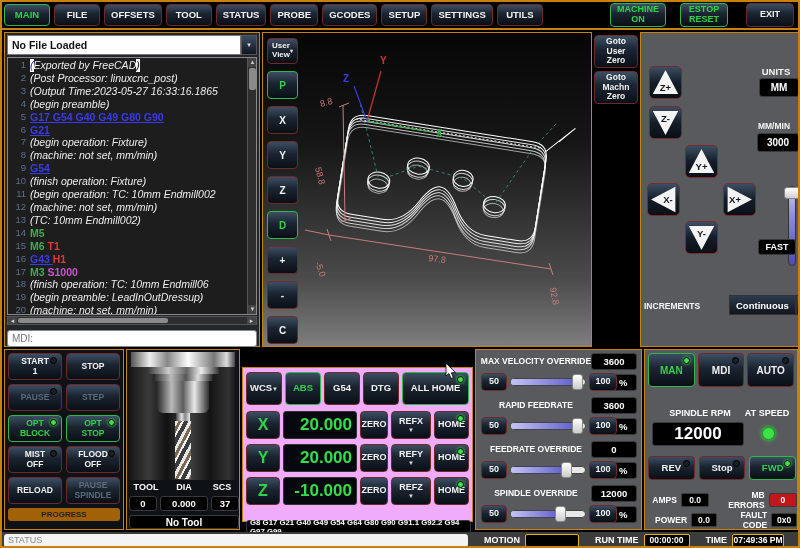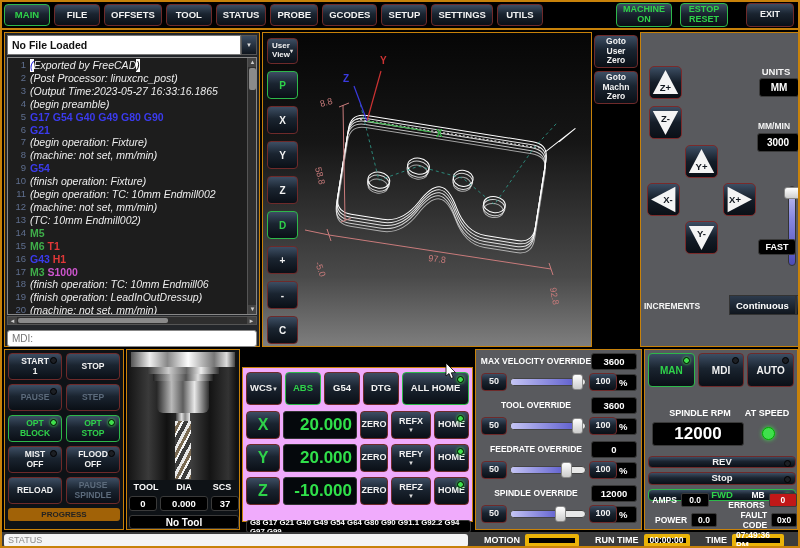--- a/index.html
+++ b/index.html
@@ -30,21 +30,21 @@
   .fileselrow{display:flex;height:20px;}
   .filesel{flex:1;background:#fff;color:#111;font-weight:bold;font-size:10.5px;display:flex;
            align-items:center;padding:0 4px;border:1px solid #777;}
   .fselbtn{width:16px;background:linear-gradient(180deg,#3d4e63,#10161e);border:1px solid #555;
            display:flex;align-items:center;justify-content:center;}
   .codewrap{position:relative;margin-top:2px;height:258px;background:#1d1d1d;border:1px solid #888;
             overflow:hidden;font-family:"DejaVu Sans Mono",monospace;font-size:10.5px;line-height:12.9px;}
   .gline{white-space:pre;display:flex;}
   .ln{width:17px;text-align:right;color:#5f6f8f;margin-right:4px;flex:0 0 auto;font-size:9.5px;}
   .c{color:#ececec;font-style:italic;}
-  .g{color:#3b3bee;font-weight:bold;}
+  .g{color:#3b3bee;font-weight:bold;text-decoration:underline;}
   .m{color:#3fae4a;font-weight:bold;}
   .r{color:#e03838;font-weight:bold;}
   .s{color:#cc55cc;font-weight:bold;}
   .selb{background:#fff;color:#2a2ae0;font-style:italic;}
   .selw{background:#fff;color:#111;font-style:italic;}
   .vsb{position:absolute;right:0;top:0;width:9px;height:100%;background:#2e2e2e;border-left:1px solid #555;}
   .vsb .thumb{position:absolute;top:10px;left:1px;width:7px;height:22px;background:#8a8a8a;border-radius:2px;}
   .vsb .ar{position:absolute;left:0;width:9px;height:9px;background:#444;color:#ccc;font-size:6px;
            display:flex;align-items:center;justify-content:center;}
   .hsb{position:relative;height:9px;background:#2e2e2e;border:1px solid #555;margin-top:1px;}
@@ -135,34 +135,34 @@
   .hhandle{position:absolute;top:-5px;width:11px;height:16px;background:linear-gradient(180deg,#fff,#ccc);border:1px solid #888;border-radius:3px;}
   
   .mode{left:642px;top:347px;width:154px;height:181px;background:#595a5e;padding:3px;}
   .moderow{display:flex;gap:3px;height:34px;}
   .moderow .btn{flex:1;font-size:10px;}
   .sprlabel{position:absolute;left:10px;top:58px;width:90px;text-align:center;color:#fff;font-weight:bold;font-size:9px;}
   .atslabel{position:absolute;right:4px;top:58px;width:52px;text-align:center;color:#fff;font-weight:bold;font-size:9px;}
   .rpmbox{position:absolute;left:7px;top:72px;width:92px;height:24px;font-size:17px;}
   .atsled{position:absolute;right:22px;top:77px;width:13px;height:13px;border-radius:50%;
           background:#3fe04c;border:1px solid #0a0;box-shadow:0 0 4px #3fe04c;}
-  .spinrow{position:absolute;left:3px;top:106px;width:148px;display:flex;gap:4px;flex-direction:column;}
+  .spinrow{position:absolute;left:3px;top:106px;width:148px;display:flex;gap:4px;}
   .spinrow .btn{flex:1;height:24px;font-size:9.5px;}
   .statrow{position:absolute;width:150px;left:2px;display:flex;align-items:center;}
   .statlbl{color:#fff;font-weight:bold;font-size:8.5px;}
   .statbox{background:#000;border:1px solid #3a3a3a;border-radius:2px;color:#fff;font-weight:bold;
            font-size:8.5px;height:14px;display:flex;align-items:center;justify-content:center;}
   .statbox.alert{background:#c01818;}
   
   .statusbar{position:absolute;left:0;top:530px;width:796px;height:16px;background:#3c3c3c;
              display:flex;align-items:center;font-size:9px;}
   .statusfield{margin-left:2px;width:464px;height:13px;background:#f4f4f4;border-radius:3px;color:#888;
                display:flex;align-items:center;padding:0 4px;font-size:9px;}
   .sblabel{color:#fff;font-weight:bold;margin-left:16px;font-size:9px;}
-  .sbbox{background:#000;border:4px solid #eab308;border-radius:2px;color:#fff;font-weight:bold;height:13px;
+  .sbbox{background:#000;border:1px solid #eab308;border-radius:2px;color:#fff;font-weight:bold;height:13px;
          display:flex;align-items:center;justify-content:center;margin-left:5px;font-size:8.5px;}
   .cursor{position:absolute;left:443px;top:360px;z-index:50;}
 </style>
 </head>
 <body>
 
 <div class="app">
 
   <div class="menubar">
     <div id="menuTabs" style="display:flex;">
@@ -173,21 +173,21 @@
         <div class="btn">STATUS</div>
         <div class="btn">PROBE</div>
         <div class="btn">GCODES</div>
         <div class="btn">SETUP</div>
         <div class="btn">SETTINGS</div>
         <div class="btn">UTILS</div>
       </div>
     <div class="mspacer"></div>
     <div class="btn sys green greenb" style="height:24px;">MACHINE
 ON</div>
-    <div class="btn sys green greenb" style="height:24px;margin-left:4px;">ESTOP
+    <div class="btn sys green greenb" style="height:24px;margin-left:10px;">ESTOP
 RESET</div>
     <div class="btn sys" style="height:24px;margin-left:14px;margin-right:2px;">EXIT</div>
   </div>
 
   <div class="filepanel">
     <div class="fileselrow">
       <div class="filesel">No File Loaded</div>
       <div class="fselbtn">
           <span class="chev">▼</span>
         </div>
@@ -205,21 +205,21 @@
           <div class="gline"><span class="ln">9</span><span class="g">G54</span></div>
           <div class="gline"><span class="ln">10</span><span class="c">(finish operation: Fixture)</span></div>
           <div class="gline"><span class="ln">11</span><span class="c">(begin operation: TC: 10mm Endmill002</span></div>
           <div class="gline"><span class="ln">12</span><span class="c">(machine: not set, mm/min)</span></div>
           <div class="gline"><span class="ln">13</span><span class="c">(TC: 10mm Endmill002)</span></div>
           <div class="gline"><span class="ln">14</span><span class="m">M5</span></div>
           <div class="gline"><span class="ln">15</span><span class="m">M6 </span><span class="r">T1</span></div>
           <div class="gline"><span class="ln">16</span><span class="g">G43 </span><span class="r">H1</span></div>
           <div class="gline"><span class="ln">17</span><span class="m">M3 </span><span class="s">S1000</span></div>
           <div class="gline"><span class="ln">18</span><span class="c">(finish operation: TC: 10mm Endmill06</span></div>
-          <div class="gline"><span class="ln">19</span><span class="c">(finish operation: LeadInOutDressup)</span></div>
+          <div class="gline"><span class="ln">19</span><span class="c">(begin preamble: LeadInOutDressup)</span></div>
           <div class="gline"><span class="ln">20</span><span class="c">(machine: not set, mm/min)</span></div>
         </div>
       <div class="vsb">
         <div class="ar" style="top:0;">▲</div>
         <div class="thumb"></div>
         <div class="ar" style="bottom:0;">▼</div>
       </div>
     </div>
     <div class="hsb">
       <div class="ar" style="left:0;">◄</div>
@@ -434,21 +434,21 @@
         <div class="dispbox ovrval">3600</div>
         <div class="dispbox ovrpct">100 %</div>
         <div class="btn minmax" style="left: 3px;">50</div>
         <div class="btn minmax" style="left: 111px; width: 28px;">100</div>
         <div class="hslider">
           <div class="hfill" style="width: 90%;"></div>
           <div class="hhandle" style="left: calc(90% - 6px);"></div>
         </div>
       </div>
       <div class="ovrrow">
-        <div class="ovrlabel">TOOL OVERRIDE</div>
+        <div class="ovrlabel">RAPID FEEDRATE</div>
         <div class="dispbox ovrval">3600</div>
         <div class="dispbox ovrpct">100 %</div>
         <div class="btn minmax" style="left: 3px;">50</div>
         <div class="btn minmax" style="left: 111px; width: 28px;">100</div>
         <div class="hslider">
           <div class="hfill" style="width: 90%;"></div>
           <div class="hhandle" style="left: calc(90% - 6px);"></div>
         </div>
       </div>
       <div class="ovrrow">

